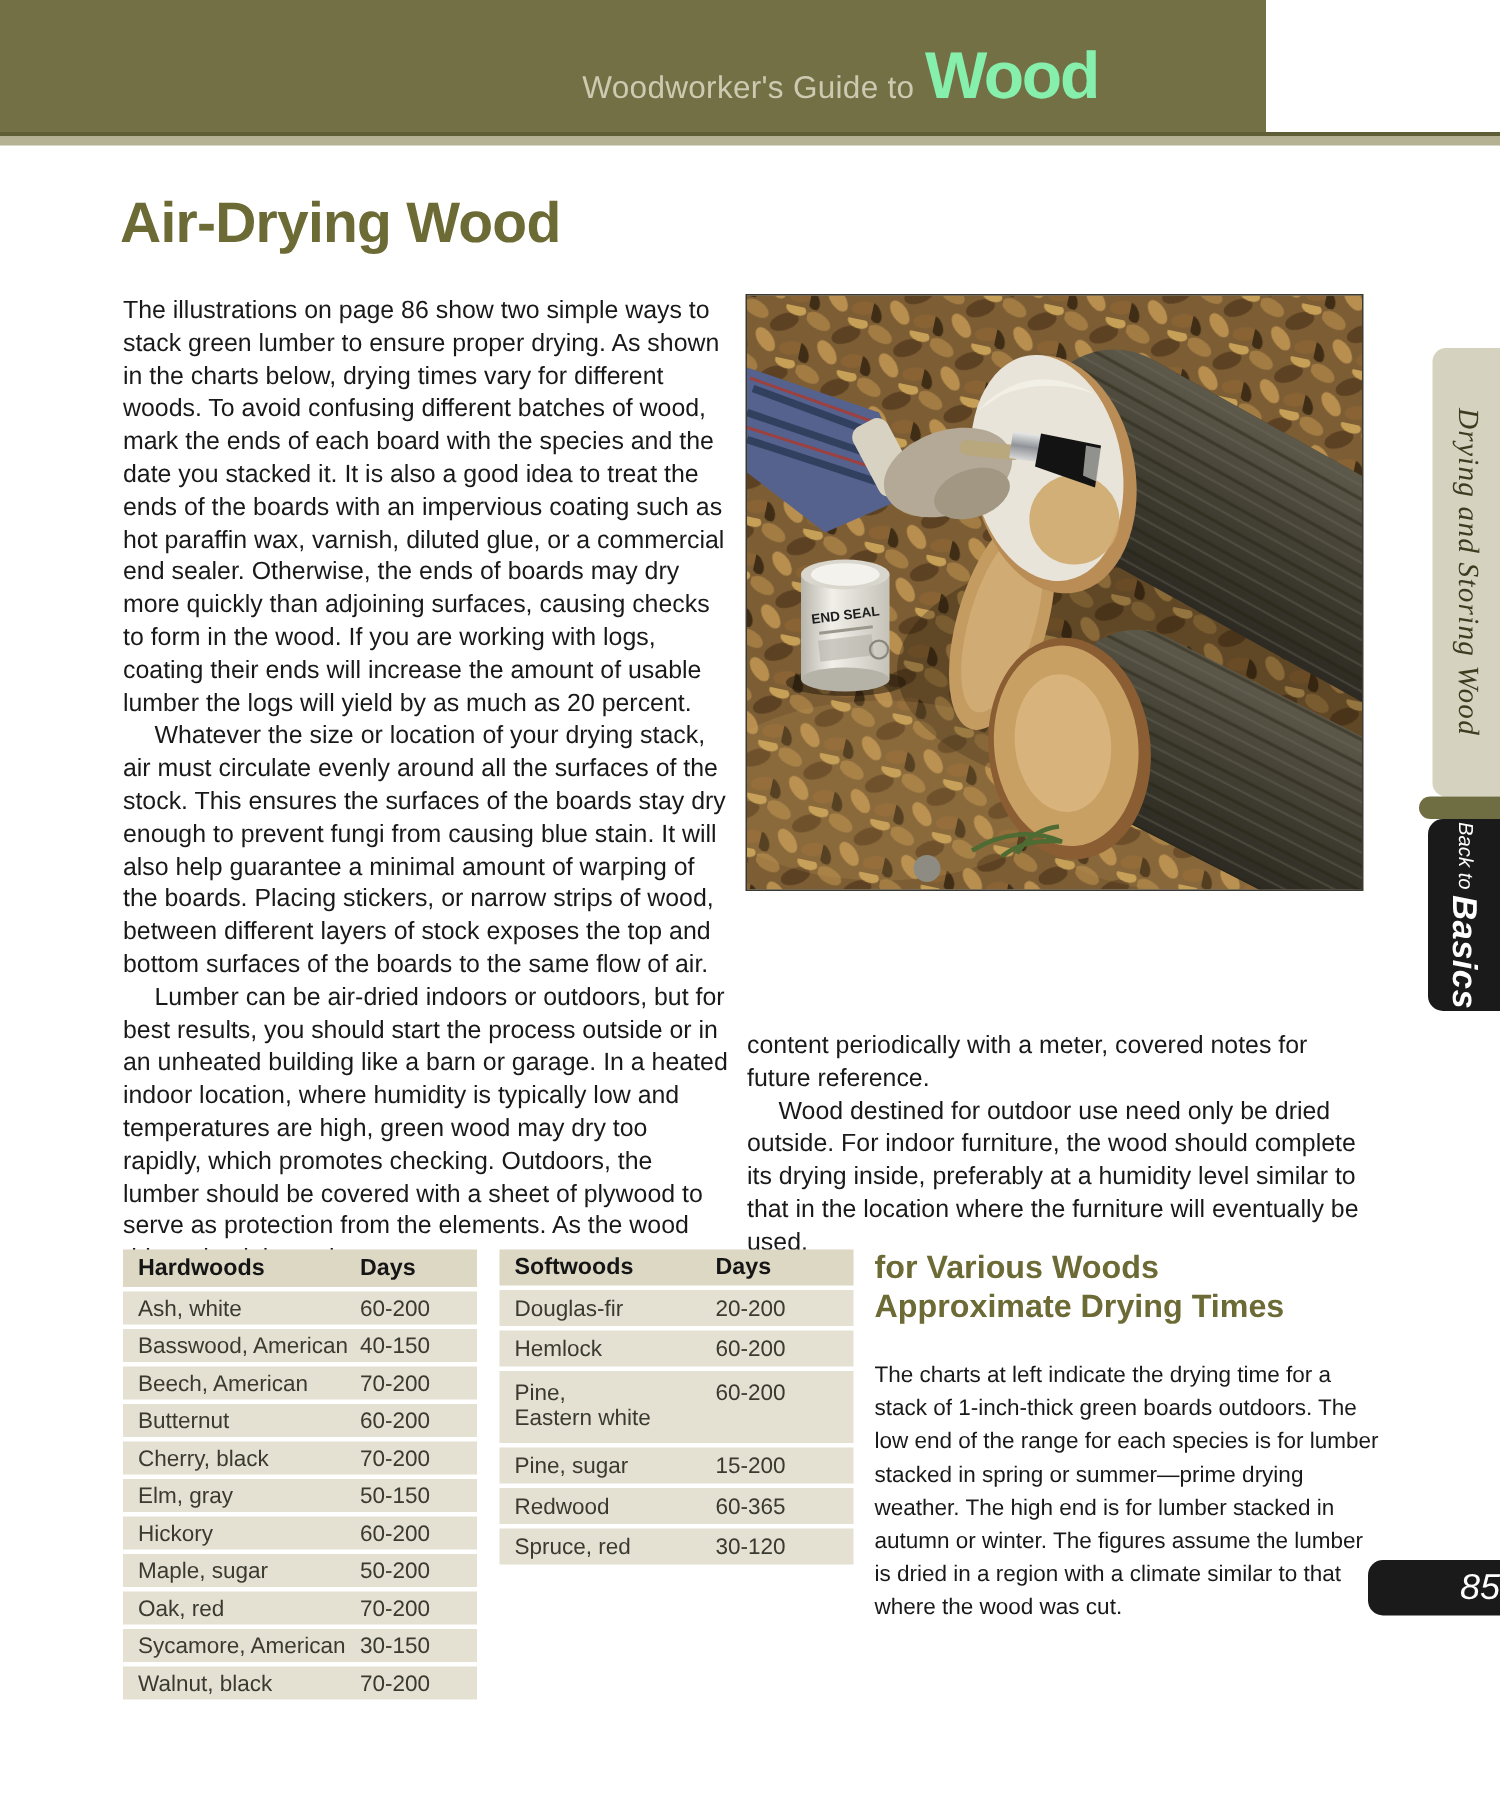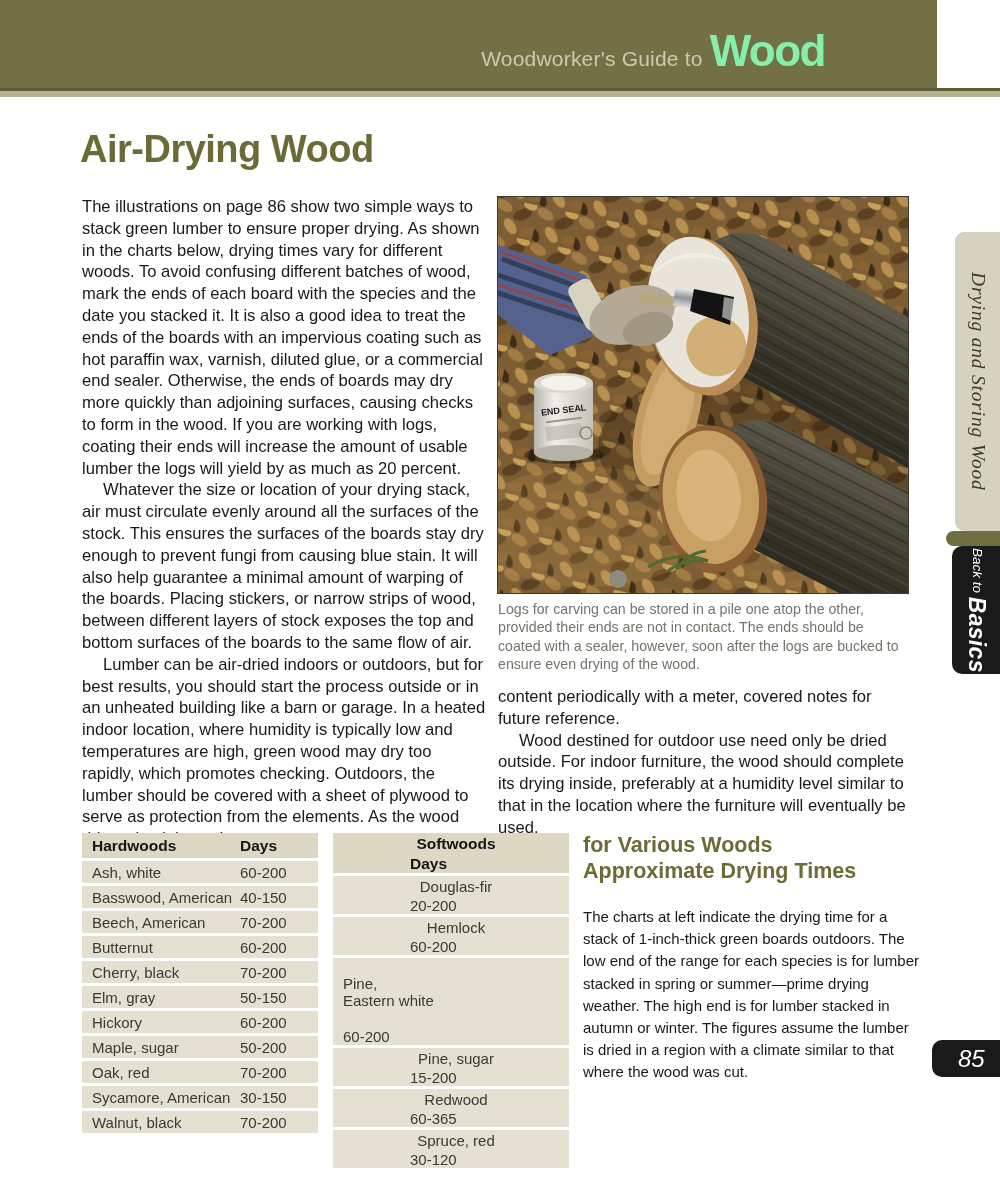--- a/index.html
+++ b/index.html
@@ -1,21 +1,21 @@
 <!DOCTYPE html>
 <html><head>
 <meta charset="utf-8">
 <style>
   html,body{margin:0;padding:0;background:#ffffff;}
   #page{
     position:relative;width:1000px;height:1200px;background:#ffffff;overflow:hidden;
     font-family:"Liberation Sans",sans-serif;color:#1b1b1b;
   }
   
-  .header-bar{position:absolute;left:0;top:0;width:937px;height:88px;background:#727044;}
+  .header-bar{position:absolute;left:0;top:0;width:844px;height:88px;background:#727044;}
   .brand{position:absolute;right:112px;top:26px;display:flex;align-items:baseline;gap:7px;white-space:nowrap;}
   .brand .prefix{font-size:21px;color:#cdcab1;letter-spacing:0.2px;}
   .brand .big{font-size:44px;font-weight:bold;color:#86efac;letter-spacing:-1.5px;}
   .rule-dark{position:absolute;left:0;top:88px;width:1000px;height:3px;background:#5e5d35;}
   .rule-light{position:absolute;left:0;top:91px;width:1000px;height:6px;background:#b5b293;}
   
   h1.page-title{position:absolute;left:80px;top:128px;margin:0;font-size:38px;font-weight:bold;
     color:#6c6b35;letter-spacing:-0.5px;text-align:center;}
   
   .bodytext{font-size:16.6px;line-height:21.8px;color:#191919;text-align:left;}
@@ -29,46 +29,46 @@
   .caption{position:absolute;left:498px;top:600px;width:410px;margin:0;
     font-size:14.2px;line-height:18.4px;color:#75746a;}
   
   .wtable{position:absolute;top:833px;width:236px;font-size:15px;color:#3a3a31;}
   .wtable .trow{display:flex;align-items:center;background:#e4e1d2;margin-bottom:3px;
     min-height:22px;padding-left:10px;justify-content:center;}
   .wtable .trow.thead{background:#dcd8c4;font-weight:bold;color:#151515;font-size:15.5px;min-height:25px;}
   .wtable .tname{flex:1;white-space:pre-line;padding:2px 0;}
   .wtable .tdays{width:78px;}
   .wtable.softwoods{left:333px;}
-  .wtable.softwoods .trow{min-height:24px;flex-direction:column;}
+  .wtable.softwoods .trow{min-height:24px;}
   .wtable.softwoods .tdays{width:92px;}
   .wtable.hardwoods{left:82px;}
   .wtable .trow.tall{min-height:48px;align-items:flex-start;}
-  .wtable .trow.tall .tdays,.wtable .trow.tall .tname{padding-top:17px;}
+  .wtable .trow.tall .tdays,.wtable .trow.tall .tname{padding-top:6px;}
   
   .sidebox-head{position:absolute;left:583px;top:832px;margin:0;width:340px;
     font-size:21.5px;line-height:26px;font-weight:bold;color:#6c6b35;}
   .sidebox-head span{display:block;}
   .sidebox-body{position:absolute;left:583px;top:906px;width:336px;}
   .sidebox-body p{margin:0;font-size:15px;line-height:22.2px;}
   
   .tab-chapter{position:absolute;right:0;top:232px;width:45px;height:299px;background:#d5d2bf;
     border-radius:9px 0 0 9px;display:flex;align-items:center;justify-content:center;}
   .tab-chapter span{writing-mode:vertical-rl;font-family:"Liberation Serif",serif;font-style:italic;
     font-size:19.5px;color:#3d3c21;letter-spacing:0.8px;white-space:nowrap;}
   .tab-cap{position:absolute;right:0;top:531px;width:54px;height:15px;background:#6f6e42;
     border-radius:8px 0 0 8px;}
   .tab-series{position:absolute;right:0;top:546px;width:48px;height:128px;background:#1a1a1a;
     border-radius:10px 0 0 10px;display:flex;align-items:center;justify-content:center;}
   .tab-series .vwrap{writing-mode:vertical-rl;white-space:nowrap;color:#ffffff;font-style:italic;}
   .tab-series .bt{font-size:13.5px;}
   .tab-series .bs{font-size:23px;font-weight:bold;letter-spacing:0.3px;}
   
-  .page-num{position:absolute;right:0;top:1040px;width:68px;height:37px;background:#1a1a1a;
-    border-radius:10px 0 0 10px;display:flex;align-items:center;}
+  .page-num{position:absolute;right:0;top:1040px;width:88px;height:37px;background:#1a1a1a;
+    border-radius:10px 0 0 10px;display:flex;align-items:center;justify-content:flex-end;}
   .page-num span{color:#ffffff;font-style:italic;font-size:24px;margin-left:26px;}
 </style>
 </head>
 <body>
 
 <div id="page">
 
   <div class="header-bar">
     <div class="brand">
       <span class="prefix">Woodworker's Guide to</span>
@@ -172,21 +172,20 @@
         <rect x="176" y="92" width="22" height="18" fill="url(#ferrule)" transform="rotate(8 187 101)"></rect>
         <polygon points="196,92 236,100 232,128 192,114" fill="#131313"></polygon>
         <polygon points="226,100 236,102 233,124 224,120" fill="#c8c8c2" opacity="0.7"></polygon>
       </g>
 
       <path d="M150 370 q30 -18 60 -6 q-26 -2 -40 10 M180 372 q10 -16 28 -18" stroke="#4e6b33" stroke-width="3" fill="none"></path>
       <circle cx="120" cy="382" r="9" fill="#8e8c82"></circle>
     </svg>
   </figure>
 
-  <p class="caption">Logs for carving can be stored in a pile one atop the other, provided their ends are not in contact. The ends should be coated with a sealer, however, soon after the logs are bucked to ensure even drying of the wood.</p>
 
   <div class="col-right bodytext">
     <p>content periodically with a meter, covered notes for future reference.</p>
     <p class="indent">Wood destined for outdoor use need only be dried outside. For indoor furniture, the wood should complete its drying inside, preferably at a humidity level similar to that in the location where the furniture will eventually be used.</p>
   </div>
 
   <div class="wtable hardwoods">
     <div class="trow thead">
       <span class="tname">Hardwoods</span>
       <span class="tdays">Days</span>

